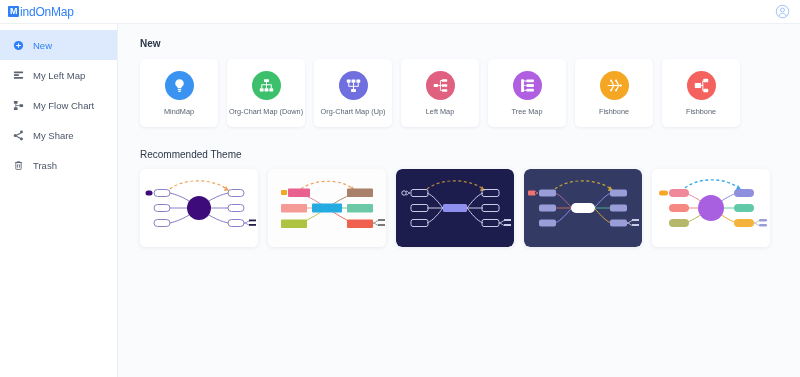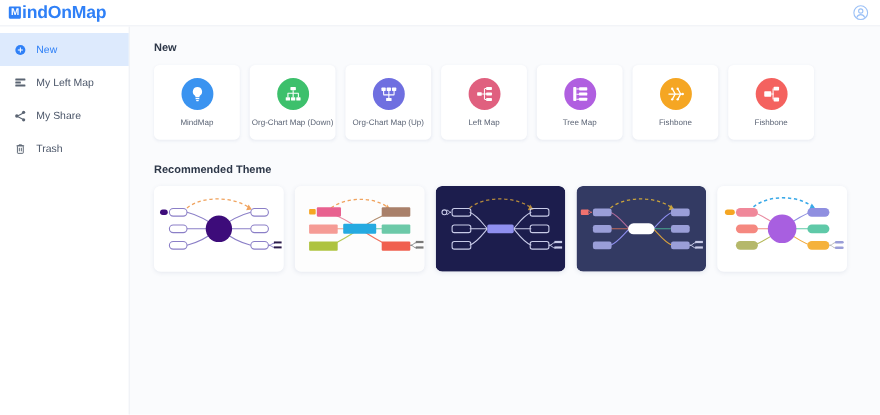--- a/index.html
+++ b/index.html
@@ -24,21 +24,21 @@
   .logo-mark {
     width: 11px; height: 11px;
     background: #2f80f7;
     color: #ffffff;
     font-size: 9px; font-weight: bold;
     line-height: 11px; text-align: center;
     border-radius: 1px;
     letter-spacing: -0.5px;
   }
   .logo-text {
-    font-size: 16px; font-weight: bold;
+    font-size: 12px; font-weight: normal;
     color: #2f80f7; letter-spacing: -0.2px;
   }
   .header-spacer { flex: 1; }
   .avatar { width: 15px; height: 15px; opacity: .85; }
 
   
   .body { flex: 1; display: flex; min-height: 0; }
 
   
   .sidebar {
@@ -95,21 +95,21 @@
   }
   .card-ico svg { display: block; }
   .card-label {
     font-size: 7.3px; color: #5a6374;
     text-align: center; line-height: 1;
     max-width: 76px; white-space: nowrap;
   }
 
   
   .theme-title {
-    font-size: 10px; font-weight: bold;
+    font-size: 10px; font-weight: normal;
     color: #2d3748; margin: 22px 0 9px 0;
   }
   .theme-grid { display: flex; gap: 10px; }
   .theme-card {
     width: 118px; height: 78px;
     border-radius: 6px; overflow: hidden;
     box-shadow: 0 1px 4px rgba(60,80,130,.10);
     cursor: pointer;
   }
   .theme-card svg { display: block; width: 118px; height: 78px; }
@@ -152,20 +152,32 @@
         <span class="nav-ico">
           <svg viewBox="0 0 24 24" width="11" height="11" fill="currentColor">
             <rect x="2" y="3" width="20" height="4" rx="1"></rect>
             <rect x="2" y="9" width="11" height="4" rx="1"></rect>
             <rect x="2" y="15" width="20" height="4" rx="1"></rect>
           </svg>
         </span>
         <span>My Left Map</span>
       </div>
 
+      <div class="nav-item">
+        <span class="nav-ico">
+          <svg viewBox="0 0 24 24" width="11" height="11" fill="currentColor">
+            <rect x="2" y="2" width="8" height="6" rx="1"></rect>
+            <rect x="14" y="9" width="8" height="6" rx="1"></rect>
+            <rect x="2" y="16" width="8" height="6" rx="1"></rect>
+            <path d="M5.4 8h1.6v8H5.4z"></path>
+            <path d="M6.2 11.4h8v1.6h-8z"></path>
+          </svg>
+        </span>
+        <span>My Flow Chart</span>
+      </div>
 
       <div class="nav-item">
         <span class="nav-ico">
           <svg viewBox="0 0 24 24" width="11" height="11" fill="currentColor">
             <circle cx="18.5" cy="4.5" r="3.2"></circle>
             <circle cx="5" cy="12" r="3.4"></circle>
             <circle cx="18.5" cy="19.5" r="3.2"></circle>
             <path d="M7 10.6l9.5-5 1 1.9-9.5 5z"></path>
             <path d="M7.9 12.6l9.5 5-1 1.9-9.5-5z"></path>
           </svg>

